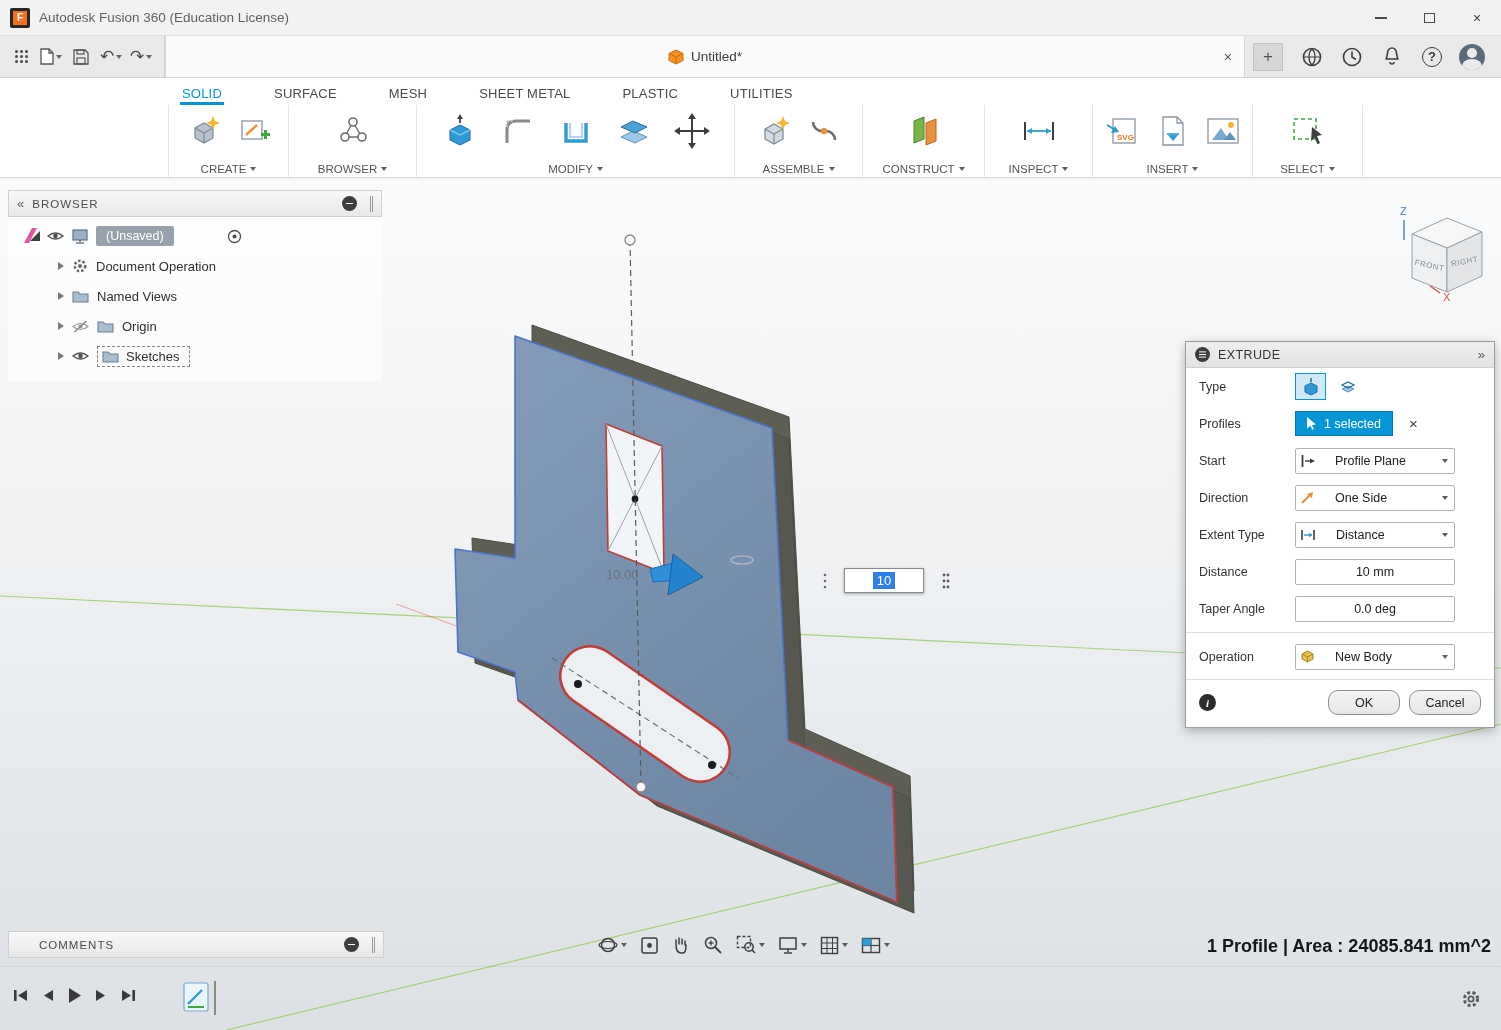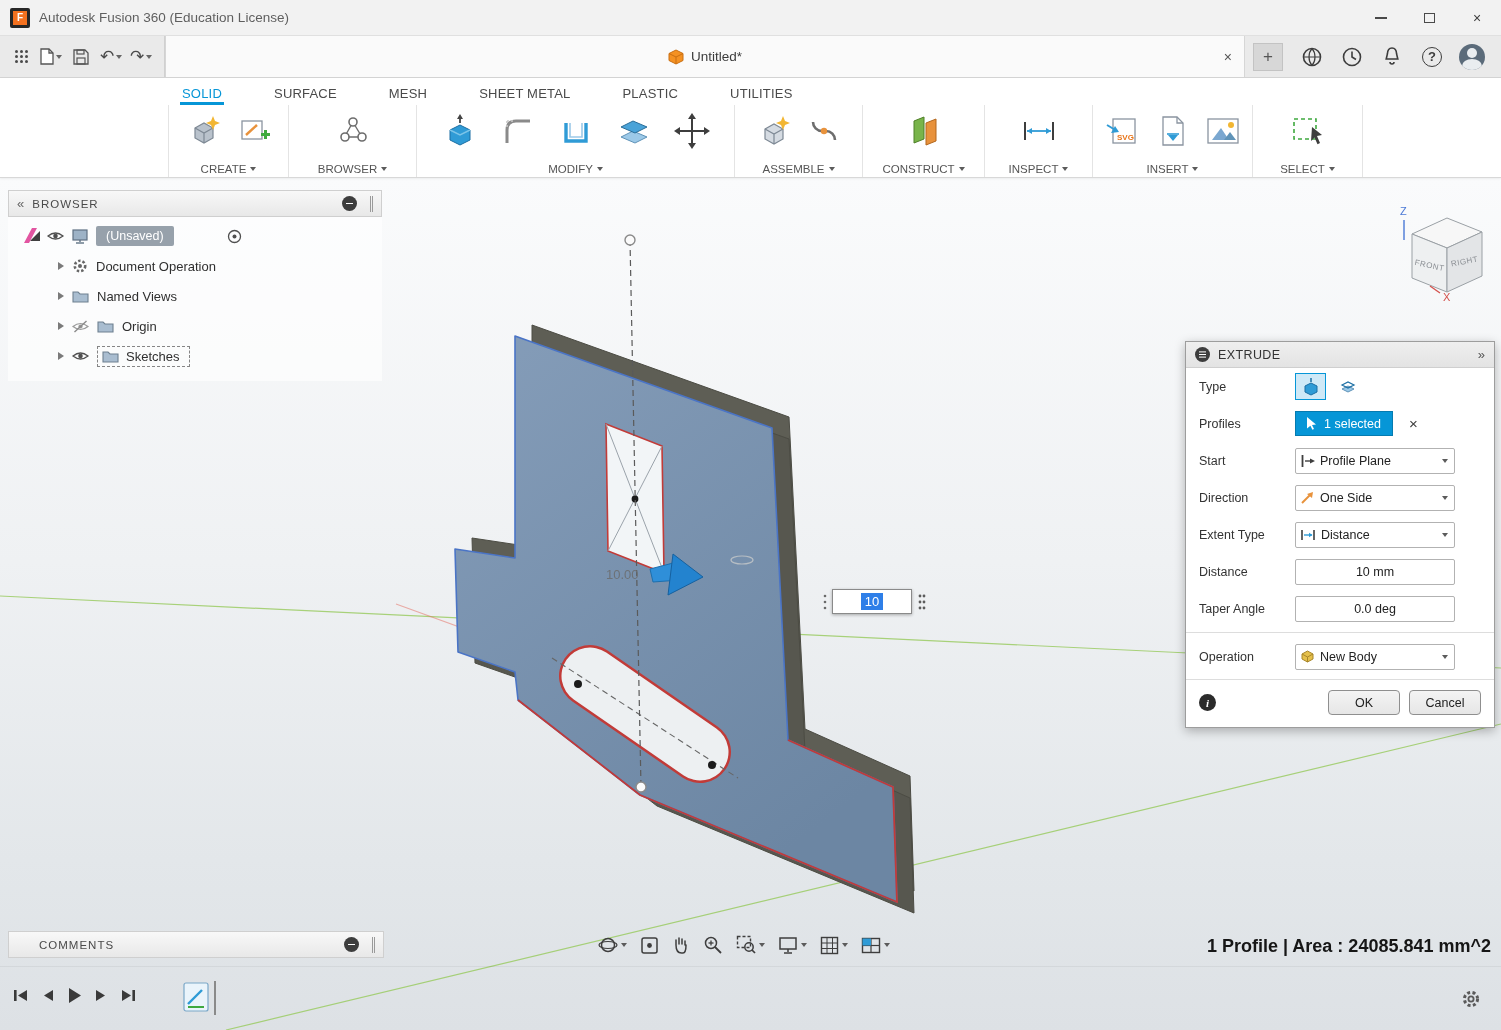--- a/index.html
+++ b/index.html
@@ -90,35 +90,35 @@
   .dlg-title { font-size:12.5px; color:#333; letter-spacing:.4px; }
   .dlg-expand { margin-left:auto; color:#555; font-size:13px; }
   .dlg-row { display:flex; align-items:center; height:37px; padding:0 13px; }
   .dlg-label { width:96px; font-size:12.5px; color:#333; flex:none; }
   .dlg-ctrl { flex:1; display:flex; align-items:center; }
   .type-btn { width:31px; height:27px; border:1px solid transparent; background:none; display:flex; align-items:center; justify-content:center; margin-right:6px; }
   .type-btn.active { background:#cfe9f7; border-color:#0696d7; }
   .chip { display:flex; align-items:center; gap:7px; height:25px; background:#0696d7; border:1px solid #057bb0;
     color:#fff; font-size:12.5px; padding:0 11px; }
   .chip-clear { margin-left:16px; color:#3c3c3c; font-size:15px; }
-  .dd { display:flex; align-items:center; gap:5px; height:26px; width:160px; background:#fff;
+  .dd { display:flex; align-items:center; gap:20px; height:26px; width:160px; background:#fff;
     border:1px solid #b2b2b2; border-radius:2px; padding:0 6px 0 4px; }
   .dd-text { flex:1; font-size:12.5px; color:#222; }
   .text-field { width:160px; height:26px; border:1px solid #b2b2b2; border-radius:2px; font-size:12.5px;
     color:#222; padding:0 6px; font-family:inherit;text-align:center; }
   .dlg-sep { border-top:1px solid #ddd; margin:5px 0; }
   .dlg-foot { display:flex; align-items:center; gap:9px; padding:10px 13px 12px 13px; border-top:1px solid #ddd; margin-top:4px; }
   .info-circle { width:17px; height:17px; border-radius:50%; background:#2b2b2b; color:#fff; font-size:11px;
     font-weight:bold; display:flex; align-items:center; justify-content:center; font-family:"Liberation Serif",serif; font-style:italic; }
   .dlg-btn { width:72px; height:25px; background:linear-gradient(180deg,#f4f4f4,#e6e6e6); border:1px solid #8f8f8f;
-    border-radius:4px; font-size:12.5px; color:#222; font-family:inherit; }
+    border-radius:10px; font-size:12.5px; color:#222; font-family:inherit; }
   .dlg-foot .spacer { flex:1; }
 
   
-  .float-dim { position:absolute; left:822px; top:589px; display:flex; align-items:center; gap:4px; }
+  .float-dim { position:absolute; left:822px; top:568px; display:flex; align-items:center; gap:16px; }
   .dim-box { width:80px; height:25px; background:#fff; border:1px solid #8a8a8a; box-shadow:0 1px 3px rgba(0,0,0,.3);
     display:flex; align-items:center; justify-content:center; font-size:13px; }
   .dim-sel { background:#2e7fe8; color:#fff; padding:1px 4px; }
 
   
   .navbar { position:absolute; left:598px; top:931px; height:28px; display:flex; align-items:center; gap:13px; }
   .nav-item { display:flex; align-items:center; gap:3px; }
   .comments { position:absolute; left:8px; top:931px; width:376px; }
   .comments .ph-title { padding-left:22px; }
   .statusinfo { position:absolute; right:10px; top:936px; font-size:18px; font-weight:bold; color:#161616; }

